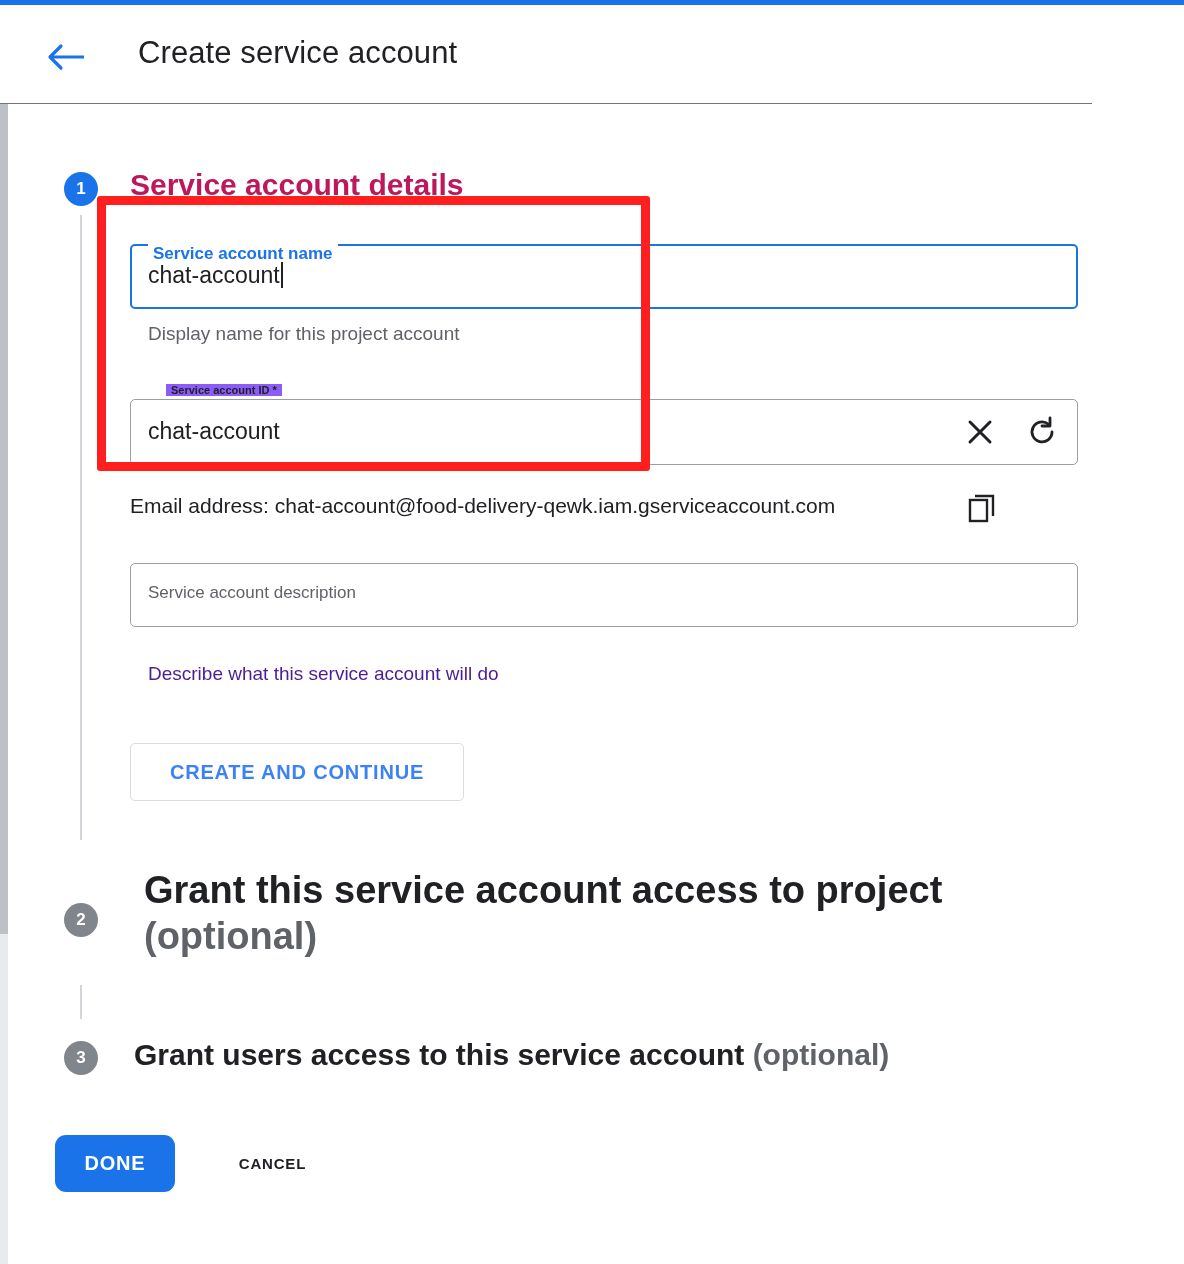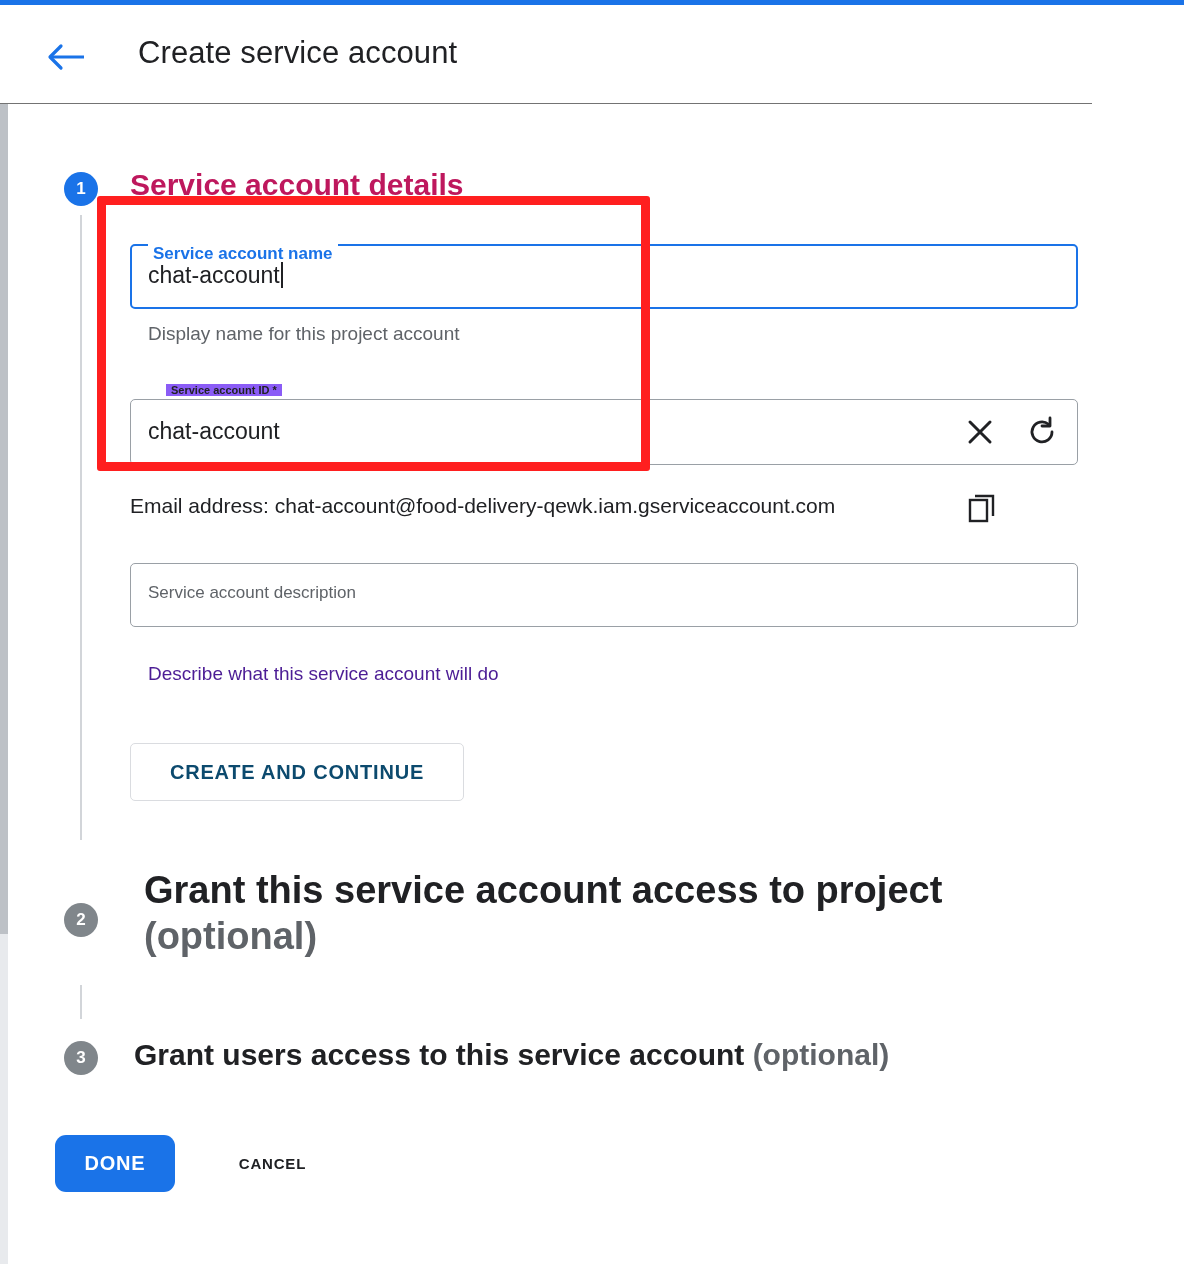--- a/index.html
+++ b/index.html
@@ -219,21 +219,21 @@
   }
 
   
   .btn-create {
     position: absolute;
     left: 130px; top: 743px;
     width: 334px; height: 58px;
     border: 1px solid #dadce0;
     border-radius: 5px;
     background: #fff;
-    color: #0c4a6e;
+    color: #3b82f6;
     font-size: 20px;
     font-weight: bold;
     letter-spacing: 0.8px;
     cursor: pointer;
     font-family: "Liberation Sans", sans-serif;
   }
 
   .section-title-2 {
     position: absolute;
     left: 144px; top: 868px;

